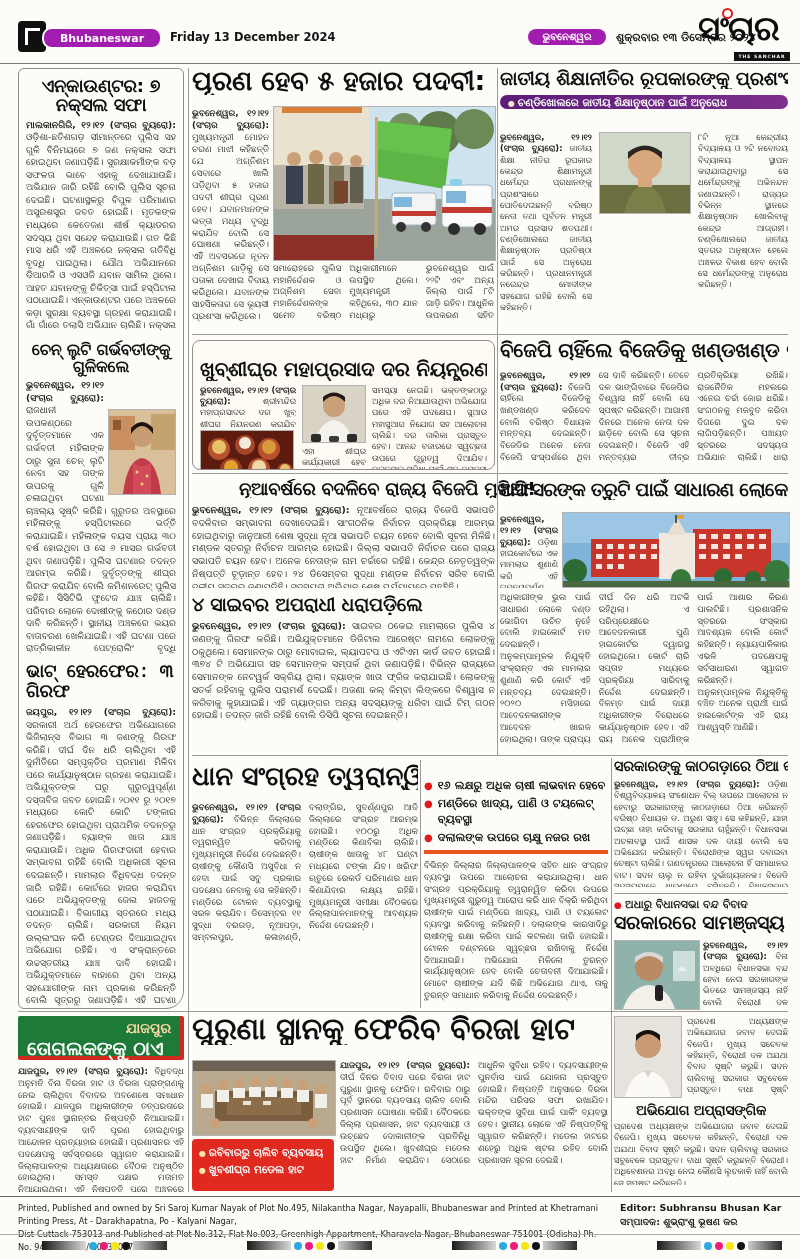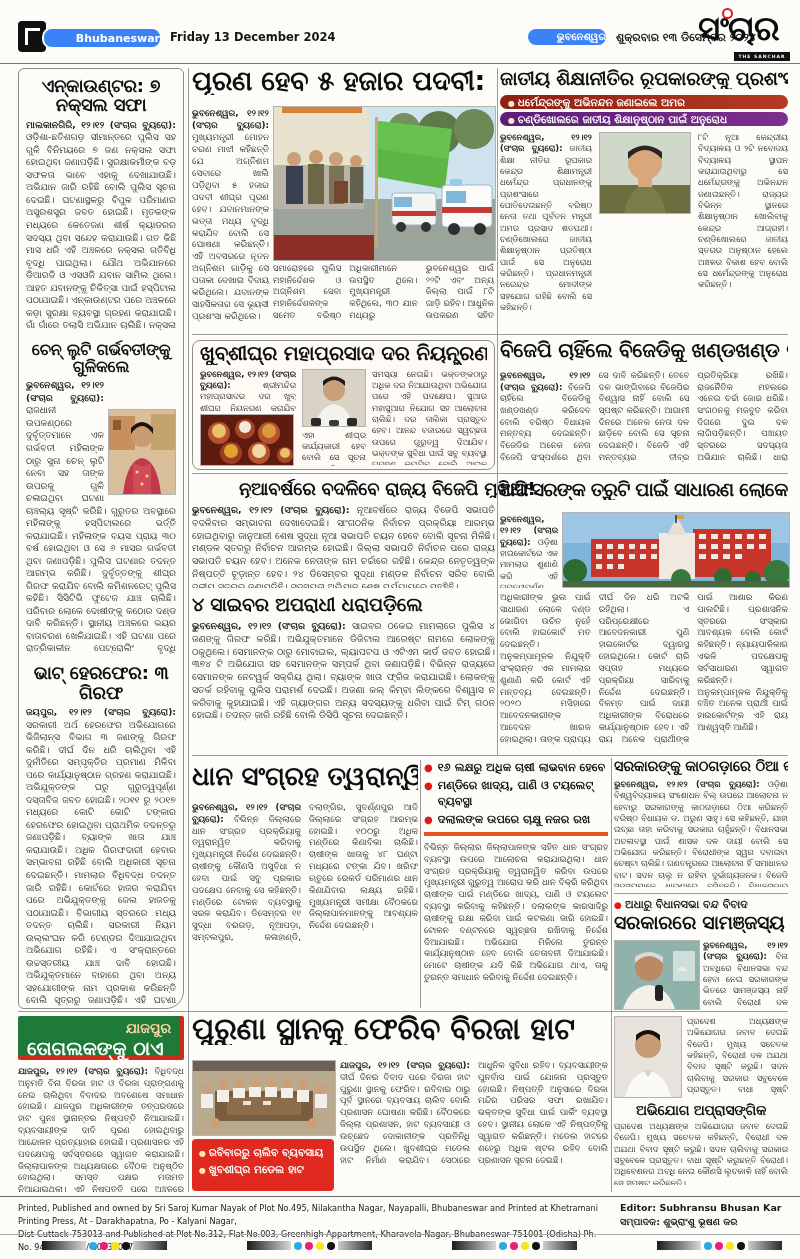--- a/index.html
+++ b/index.html
@@ -6,32 +6,32 @@
   .page{position:relative;width:800px;height:1259px;background:#fdfcf9;overflow:hidden;
         font-family:"DejaVu Sans","Liberation Sans",sans-serif;color:#1b1b1b;}
   .abs{position:absolute;}
   .nowrap{white-space:nowrap;overflow:hidden;}
   .head{font-weight:bold;color:#0e0e0e;line-height:1.08;letter-spacing:-0.3px;}
   .bodytxt{font-size:9.2px;line-height:1.36;text-align:justify;color:#1f1f1f;overflow:hidden;}
   .tiny{font-size:8.4px;line-height:1.35;}
   .dl{font-weight:bold;margin-top:8px;}
   .rule-h{position:absolute;height:1px;background:#9a9a9a;}
   .rule-v{position:absolute;width:1px;background:#9a9a9a;}
-  .pill{background:#3b82f6;color:#fff;font-weight:bold;border-radius:10px;
-        display:flex;align-items:center;justify-content:flex-end;}
+  .pill{background:#a21caf;color:#fff;font-weight:bold;border-radius:10px;
+        display:flex;align-items:center;justify-content:center;}
   .photo{position:absolute;border:1px solid #b3b3b3;overflow:hidden;background:#ddd;}
   .photo svg{display:block;width:100%;height:100%;}
   .cols2{column-count:2;column-gap:8px;}
   .cols3{column-count:3;column-gap:8px;}
   .bar{display:flex;align-items:center;border-radius:9px;color:#fff;font-weight:bold;
        font-size:10.5px;padding:0 8px;height:14px;margin-bottom:3px;overflow:hidden;white-space:nowrap;}
   .bar .blabel::before{content:"● ";font-size:8px;color:#f5e9c8;}
   .bar.maroon{background:linear-gradient(90deg,#8e1f12,#b43b23);}
   .bar.purple{background:linear-gradient(90deg,#5d1d78,#7d2f8e);}
-  .rbul{display:flex;align-items:flex-start;font-weight:bold;font-size:11.3px;line-height:1.35;color:#101010;}
+  .rbul{display:flex;align-items:flex-start;font-weight:bold;font-size:11.3px;line-height:1.35;color:#101010;margin-top:18px;}
   .rbul::before{content:"●";color:#e01b1b;margin-right:5px;font-size:10px;line-height:1.5;}
   .redbox{background:#e02a1f;border-radius:4px;color:#fff;font-weight:bold;font-size:10.6px;
           padding:5px 7px;line-height:1.6;}
   .redbox div::before{content:"● ";color:#ffe9a8;font-size:8px;}
   .greenbox{background:#1e7a38;color:#fff;font-weight:bold;border-right:4px solid #cf2b1d;
             border-bottom:4px solid #cf2b1d;padding:4px 9px;border-radius:2px;}
   .kick{font-weight:bold;font-size:11px;}
   .kick::before{content:"● ";color:#e01b1b;font-size:9px;}
   .mark{position:absolute;display:flex;align-items:center;gap:3px;}
   .gbar{height:9px;width:44px;background:linear-gradient(90deg,#1a1a1a,#d9d9d9);}
@@ -94,21 +94,21 @@
               <circle cx="38" cy="66" r="1.5" fill="#f2d57a"></circle>
             <circle cx="33" cy="74" r="1.5" fill="#f2d57a"></circle>
           </svg>
         </span>
         <span class="dl">ଭୁବନେଶ୍ୱର, ୧୨।୧୨ (ସଂଚାର ବ୍ୟୁରୋ):</span>
         <span>ରାଜଧାନୀ ଉପକଣ୍ଠରେ ଦୁର୍ବୃତ୍ତମାନେ ଏକ ଗର୍ଭବତୀ ମହିଳାଙ୍କ ଠାରୁ ସୁନା ଚେନ୍ ଲୁଟି ନେବା ସହ ତାଙ୍କ ଉପରକୁ ଗୁଳି ଚଳାଇଥିବା ଘଟଣା ଚାଞ୍ଚଲ୍ୟ ସୃଷ୍ଟି କରିଛି। ଗୁରୁତର ଅବସ୍ଥାରେ ମହିଳାଙ୍କୁ ହସ୍ପିଟାଲରେ ଭର୍ତ୍ତି କରାଯାଇଛି। ମହିଳାଙ୍କ ବୟସ ପ୍ରାୟ ୩୦ ବର୍ଷ ହୋଇଥିବା ଓ ସେ ୬ ମାସର ଗର୍ଭବତୀ ଥିବା ଜଣାପଡ଼ିଛି। ପୁଲିସ ଘଟଣାର ତଦନ୍ତ ଆରମ୍ଭ କରିଛି। ଦୁର୍ବୃତ୍ତଙ୍କୁ ଶୀଘ୍ର ଗିରଫ କରାଯିବ ବୋଲି କମିଶନରେଟ୍ ପୁଲିସ କହିଛି। ସିସିଟିଭି ଫୁଟେଜ ଯାଞ୍ଚ ଚାଲିଛି। ପରିବାର ଲୋକେ ଦୋଷୀଙ୍କୁ କଠୋର ଦଣ୍ଡ ଦାବି କରିଛନ୍ତି। ସ୍ଥାନୀୟ ଅଞ୍ଚଳରେ ଭୟର ବାତାବରଣ ଖେଳିଯାଇଛି। ଏହି ଘଟଣା ପରେ ରାତ୍ରିକାଳୀନ ପେଟ୍ରୋଲିଂ ବୃଦ୍ଧି କରାଯାଇଛି। ଲୁଟ୍ ହୋଇଥିବା ଚେନ୍ ଉଦ୍ଧାର ପାଇଁ ଚାରି ଆଡ଼େ ଟିମ୍ ମୁତୟନ ହୋଇଛି।</span>
       </div>
     </div>
 
     <div style="margin-top:9px;">
-      <div class="head" style="font-size:18px;text-align:center;margin-bottom:4px;">ଭାଟ୍ ହେରଫେର: ୩ ଗିରଫ</div>
+      <div class="head" style="font-size:18px;text-align:left;margin-bottom:4px;font-family:Liberation Mono, monospace;">ଭାଟ୍ ହେରଫେର: ୩ ଗିରଫ</div>
       <div class="bodytxt" style="height:330px;">
         <span class="dl">ଜୟପୁର, ୧୨।୧୨ (ସଂଚାର ବ୍ୟୁରୋ):</span>
         <span>ସରକାରୀ ଅର୍ଥ ହେରଫେର ଅଭିଯୋଗରେ ଭିଜିଲାନ୍ସ ବିଭାଗ ୩ ଜଣଙ୍କୁ ଗିରଫ କରିଛି। ଦୀର୍ଘ ଦିନ ଧରି ଚାଲିଥିବା ଏହି ଦୁର୍ନୀତିରେ ସମ୍ପୃକ୍ତିର ପ୍ରମାଣ ମିଳିବା ପରେ କାର୍ଯ୍ୟାନୁଷ୍ଠାନ ଗ୍ରହଣ କରାଯାଇଛି। ଅଭିଯୁକ୍ତଙ୍କ ଘରୁ ଗୁରୁତ୍ୱପୂର୍ଣ୍ଣ ଦସ୍ତାବିଜ ଜବତ ହୋଇଛି। ୨୦୧୧ ରୁ ୨୦୧୭ ମଧ୍ୟରେ କୋଟି କୋଟି ଟଙ୍କାର ହେରଫେର ହୋଇଥିବା ପ୍ରାଥମିକ ତଦନ୍ତରୁ ଜଣାପଡ଼ିଛି। ବ୍ୟାଙ୍କ ଖାତା ଯାଞ୍ଚ କରାଯାଉଛି। ଅଧିକ ଗିରଫଦାରୀ ହେବାର ସମ୍ଭାବନା ରହିଛି ବୋଲି ଅଧିକାରୀ ସୂଚନା ଦେଇଛନ୍ତି। ମାମଲାର ବିଧିବଦ୍ଧ ତଦନ୍ତ ଜାରି ରହିଛି। କୋର୍ଟରେ ହାଜର କରାଯିବା ପରେ ଅଭିଯୁକ୍ତଙ୍କୁ ଜେଲ ହାଜତକୁ ପଠାଯାଇଛି। ବିଭାଗୀୟ ସ୍ତରରେ ମଧ୍ୟ ତଦନ୍ତ ଚାଲିଛି। ସରକାରୀ ନିୟମ ଉଲ୍ଲଂଘନ କରି ଟେଣ୍ଡର ଦିଆଯାଇଥିବା ଅଭିଯୋଗ ରହିଛି। ଏ ସଂକ୍ରାନ୍ତରେ ଉଚ୍ଚସ୍ତରୀୟ ଯାଞ୍ଚ ଦାବି ହୋଇଛି। ଅଭିଯୁକ୍ତମାନେ ବାହାରେ ଥିବା ଅନ୍ୟ ସହଯୋଗୀଙ୍କ ନାମ ପ୍ରକାଶ କରିଛନ୍ତି ବୋଲି ସୂତ୍ରରୁ ଜଣାପଡ଼ିଛି। ଏହି ଘଟଣା ପରେ ବିଭାଗରେ ହଡ଼କମ୍ପ ଖେଳିଯାଇଛି। ସାଧାରଣରେ ଦୁର୍ନୀତି ବିରୋଧରେ କଠୋର କାର୍ଯ୍ୟାନୁଷ୍ଠାନ ଦାବି ହେଉଛି।</span>
       </div>
     </div>
   </div>
 
   <div class="abs head nowrap" style="left:192px;top:66px;width:302px;font-size:27px;">ପୂରଣ ହେବ ୫ ହଜାର ପଦବୀ: ବଢ଼ିବ ଭତ୍ତା</div>
 
   <div class="abs bodytxt" style="left:192px;top:108px;width:77px;height:224px;font-size:8.8px;">
@@ -151,23 +151,20 @@
       <circle cx="180" cy="122" r="6" fill="#2e2e2e"></circle>
         <circle cx="206" cy="122" r="6" fill="#2e2e2e"></circle>
     </svg>
   </div>
 
   <div class="abs bodytxt cols3" style="left:273px;top:263px;width:221px;height:70px;font-size:8.6px;">ସମାରୋହରେ ପୁଲିସ ମହାନିର୍ଦ୍ଦେଶକ ଓ ଅଗ୍ନିଶମ ସେବା ମହାନିର୍ଦ୍ଦେଶକଙ୍କ ସମେତ ବରିଷ୍ଠ ଅଧିକାରୀମାନେ ଉପସ୍ଥିତ ଥିଲେ। ମୁଖ୍ୟମନ୍ତ୍ରୀ କହିଥିଲେ, ୩୦ ଯାନ ମଧ୍ୟରୁ ଭୁବନେଶ୍ୱର ପାଇଁ ୨୨ଟି ଏବଂ ଅନ୍ୟ ଜିଲ୍ଲା ପାଇଁ ୮ଟି ଗାଡ଼ି ରହିବ। ଆଧୁନିକ ଉପକରଣ ସହିତ ଯବାନମାନଙ୍କୁ ତାଲିମ ଦିଆଯିବ। ବିପର୍ଯ୍ୟୟ ପରିଚାଳନାରେ ଅଗ୍ନିଶମ ବାହିନୀର ଭୂମିକା ପ୍ରଶଂସନୀୟ। ଆଗାମୀ ଦିନରେ ପ୍ରତ୍ୟେକ ବ୍ଲକରେ ଅଗ୍ନିଶମ କେନ୍ଦ୍ର ଖୋଲାଯିବାର ଯୋଜନା ରହିଛି। ଏଥିପାଇଁ ଆବଶ୍ୟକ ଅର୍ଥ ମଞ୍ଜୁର କରାଯାଇଛି। ଯବାନଙ୍କ ରାସନ ଭତ୍ତା ଓ ପୋଷାକ ଭତ୍ତା ବୃଦ୍ଧି ପାଇବ। ଚଳିତ ବର୍ଷ ନିଯୁକ୍ତି ପ୍ରକ୍ରିୟା ଆରମ୍ଭ ହେବ ବୋଲି ସେ ସୂଚନା ଦେଇଛନ୍ତି।</div>
 
   <div class="abs head nowrap" style="left:500px;top:68px;width:288px;font-size:19px;">ଜାତୀୟ ଶିକ୍ଷାନୀତିର ରୂପକାରଙ୍କୁ ପ୍ରଶଂସା</div>
 
   <div class="abs" style="left:500px;top:95px;width:288px;">
-    <div class="bar maroon">
-      <span class="blabel">ଧର୍ମେନ୍ଦ୍ରଙ୍କୁ ଅଭିନନ୍ଦନ ଜଣାଇଲେ ଅମର</span>
-    </div>
     <div class="bar purple">
       <span class="blabel">ଚଣ୍ଡିଖୋଲରେ ଜାତୀୟ ଶିକ୍ଷାନୁଷ୍ଠାନ ପାଇଁ ଅନୁରୋଧ</span>
     </div>
   </div>
 
   <div class="abs" style="left:500px;top:132px;width:288px;height:200px;display:flex;gap:7px;">
     <div class="bodytxt tiny" style="width:92px;height:200px;">
       <span class="dl">ଭୁବନେଶ୍ୱର, ୧୨।୧୨ (ସଂଚାର ବ୍ୟୁରୋ):</span>
       <span>ଜାତୀୟ ଶିକ୍ଷା ନୀତିର ରୂପକାର କେନ୍ଦ୍ର ଶିକ୍ଷାମନ୍ତ୍ରୀ ଧର୍ମେନ୍ଦ୍ର ପ୍ରଧାନଙ୍କୁ ପ୍ରଶଂସାରେ ପୋତିଦେଇଛନ୍ତି ବରିଷ୍ଠ ନେତା ତଥା ପୂର୍ବତନ ମନ୍ତ୍ରୀ ଅମର ପ୍ରସାଦ ଶତପଥୀ। ଚଣ୍ଡିଖୋଲରେ ଜାତୀୟ ଶିକ୍ଷାନୁଷ୍ଠାନ ପ୍ରତିଷ୍ଠା ପାଇଁ ସେ ଅନୁରୋଧ କରିଛନ୍ତି। ପ୍ରଧାନମନ୍ତ୍ରୀ ନରେନ୍ଦ୍ର ମୋଦୀଙ୍କ ସହଯୋଗ ରହିଛି ବୋଲି ସେ କହିଛନ୍ତି।</span>
     </div>
@@ -181,21 +178,21 @@
           <path d="M24 80 q6 -26 21 -28 q15 2 21 28 z" fill="#7a7f4a"></path>
           <rect x="38" y="46" width="14" height="8" fill="#d8a87c"></rect>
         </svg>
       </span>
     </div>
     <div class="bodytxt tiny" style="flex:1;height:200px;">୮ଟି ନୂଆ କେନ୍ଦ୍ରୀୟ ବିଦ୍ୟାଳୟ ଓ ୨ଟି ନବୋଦୟ ବିଦ୍ୟାଳୟ ସ୍ଥାପନ କରାଯାଇଥିବାରୁ ସେ ଧର୍ମେନ୍ଦ୍ରଙ୍କୁ ଅଭିନନ୍ଦନ ଜଣାଇଛନ୍ତି। ରାଜ୍ୟର ବିଭିନ୍ନ ସ୍ଥାନରେ ଶିକ୍ଷାନୁଷ୍ଠାନ ଖୋଲିବାକୁ କେନ୍ଦ୍ର ଆଗ୍ରହୀ। ଚଣ୍ଡିଖୋଲରେ ଜାତୀୟ ସ୍ତରର ଅନୁଷ୍ଠାନ ହେଲେ ଅଞ୍ଚଳର ବିକାଶ ହେବ ବୋଲି ସେ ଧର୍ମେନ୍ଦ୍ରଙ୍କୁ ଅନୁରୋଧ କରିଛନ୍ତି।</div>
   </div>
 
   <div class="rule-h" style="left:192px;top:334px;width:596px;"></div>
 
-  <div class="abs" style="left:192px;top:340px;width:303px;height:130px;border:1px solid #8f8f8f;border-radius:8px;padding:2px 7px;box-sizing:border-box;background:#fdfbf4;overflow:hidden;">
+  <div class="abs" style="left:192px;top:340px;width:303px;height:130px;border:1px solid #8f8f8f;border-radius:8px;padding:18px 7px;box-sizing:border-box;background:#fdfbf4;overflow:hidden;">
     <div class="head nowrap" style="font-size:20px;text-align:center;">ଖୁବ୍‌ଶୀଘ୍ର ମହାପ୍ରସାଦ ଦର ନିୟନ୍ତ୍ରଣ</div>
     <div style="display:flex;gap:6px;margin-top:4px;">
       <div style="width:96px;">
         <div class="bodytxt tiny" style="height:42px;">
           <span class="dl">ଭୁବନେଶ୍ୱର, ୧୨।୧୨ (ସଂଚାର ବ୍ୟୁରୋ):</span>
           <span>ଶ୍ରୀମନ୍ଦିର ମହାପ୍ରସାଦର ଦର ଖୁବ୍ ଶୀଘ୍ର ନିୟନ୍ତ୍ରଣ କରାଯିବ ବୋଲି ମନ୍ତ୍ରୀ କହିଛନ୍ତି।</span>
         </div>
         <span class="photo" style="position:relative;display:block;width:92px;height:50px;margin-top:3px;">
           <svg viewBox="0 0 92 50">
             <rect width="92" height="50" fill="#5e1b10"></rect>

